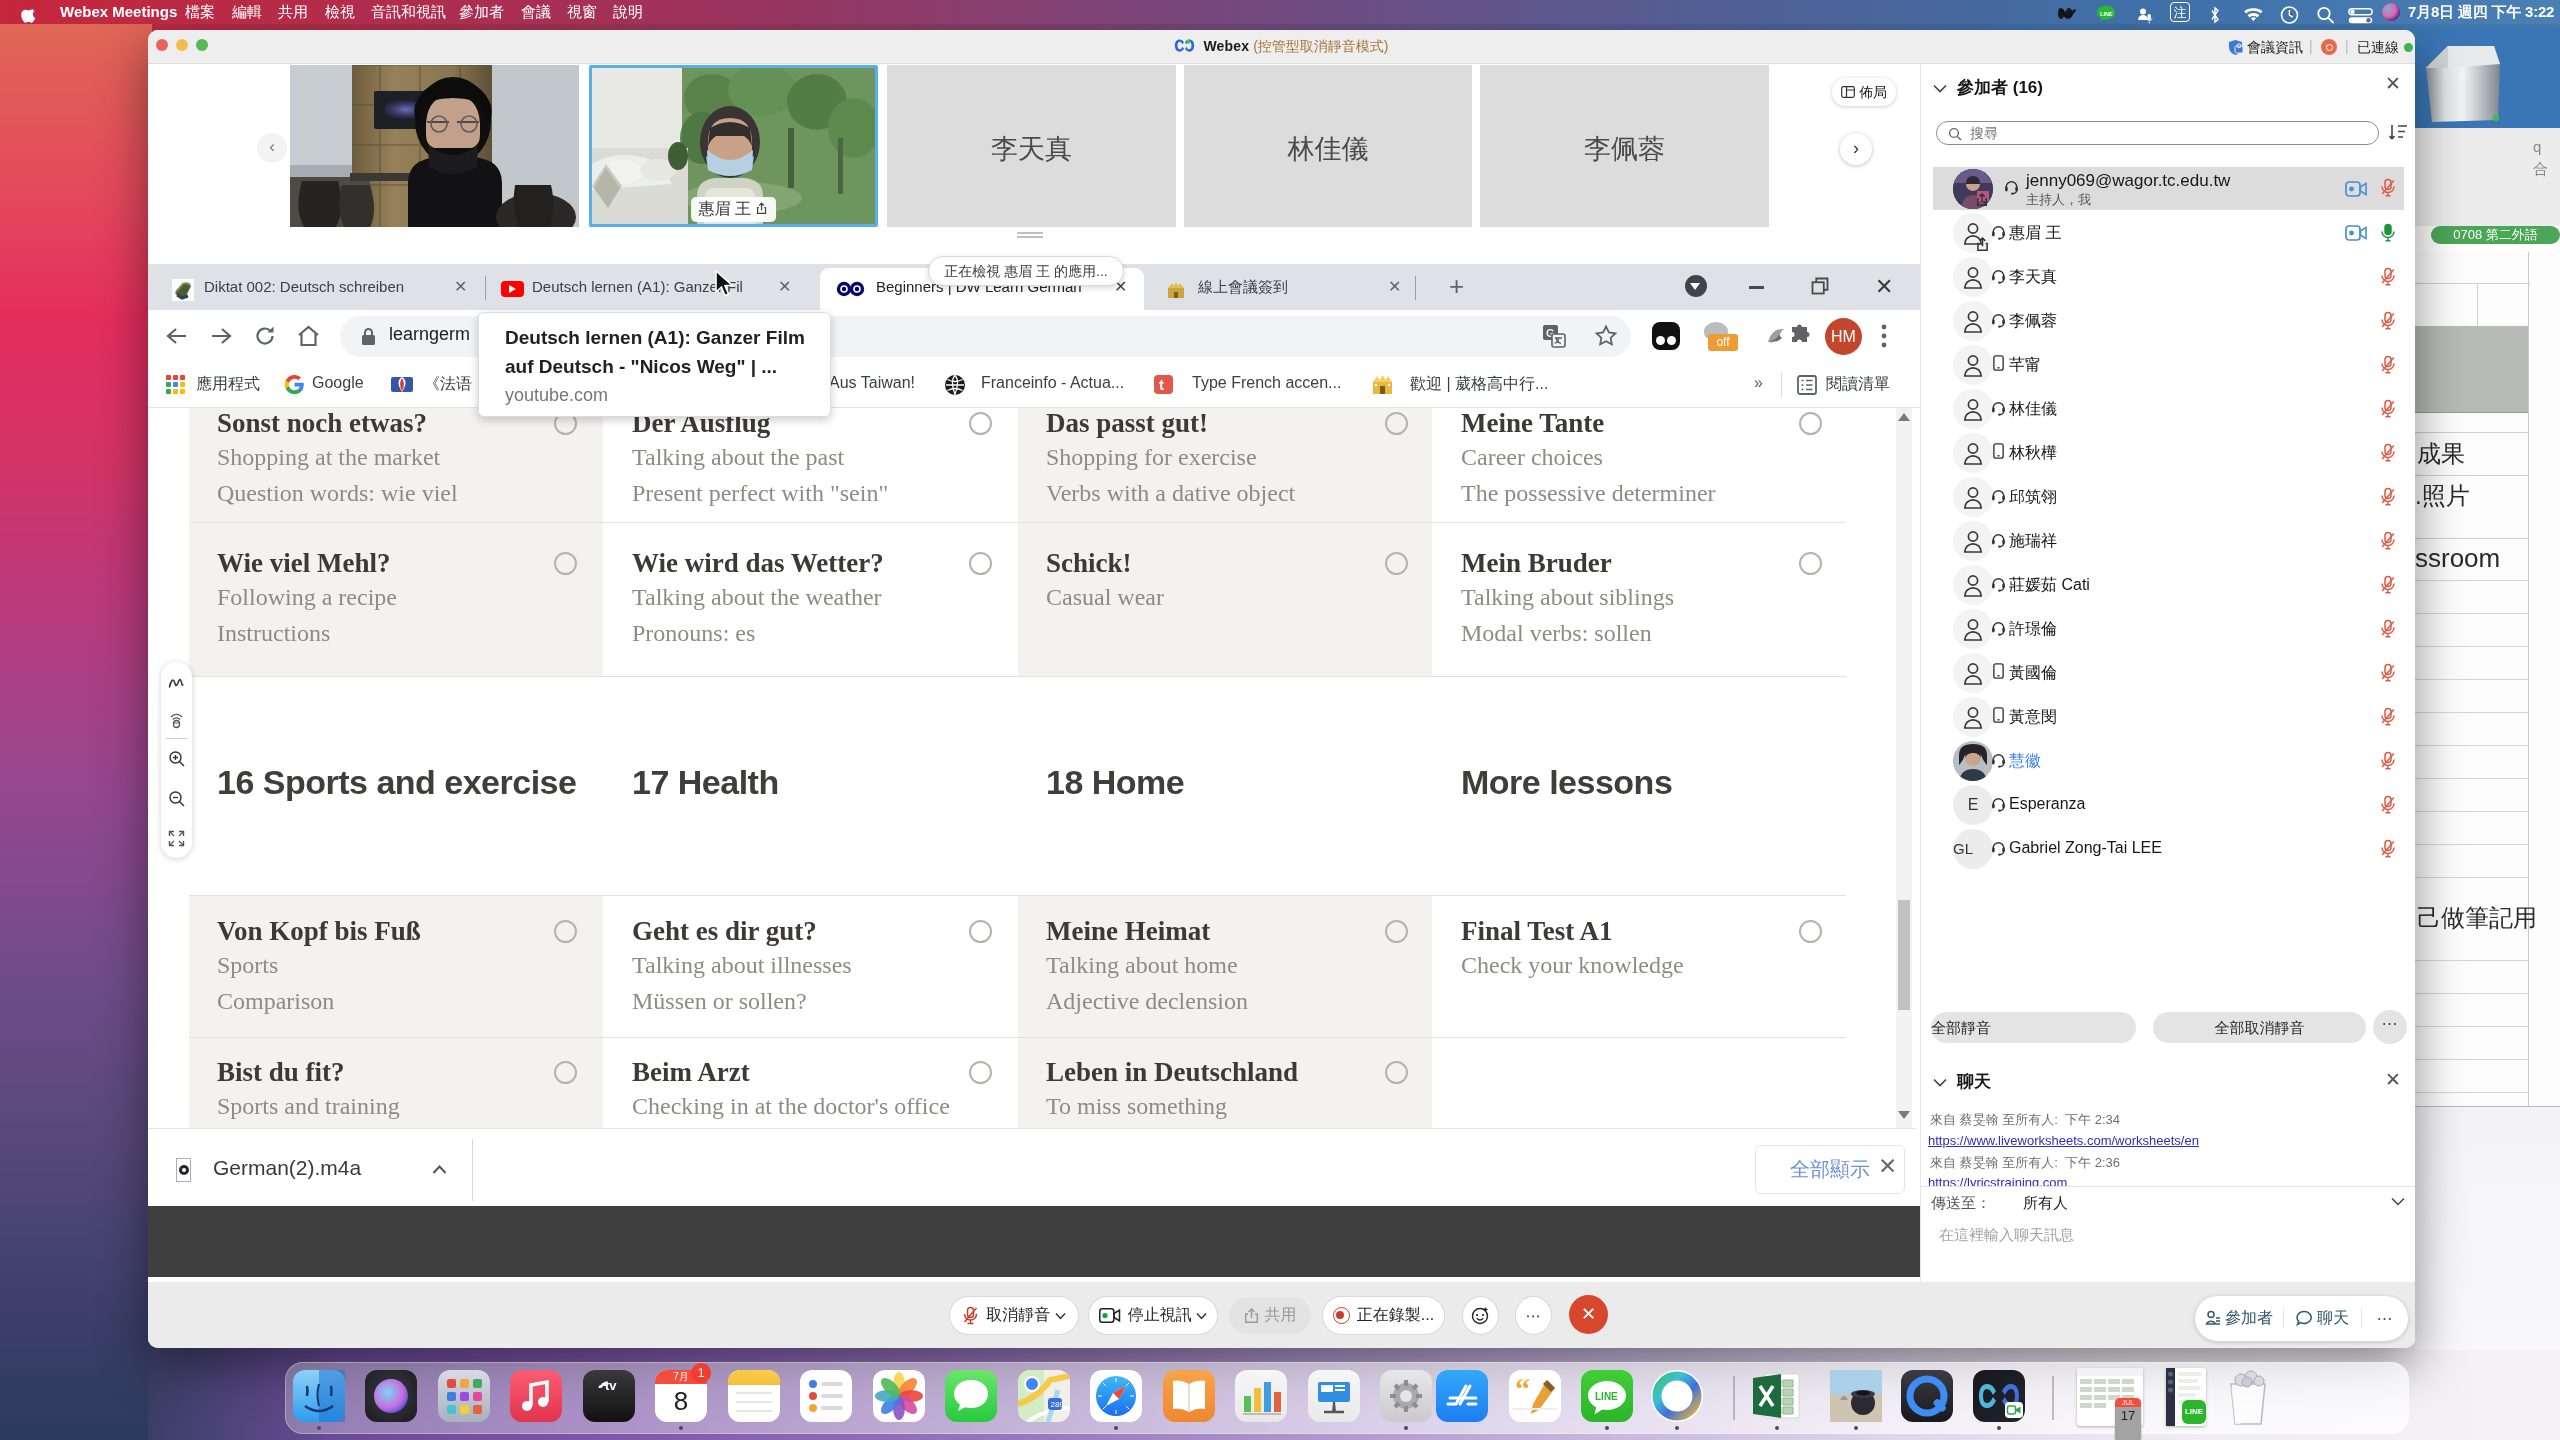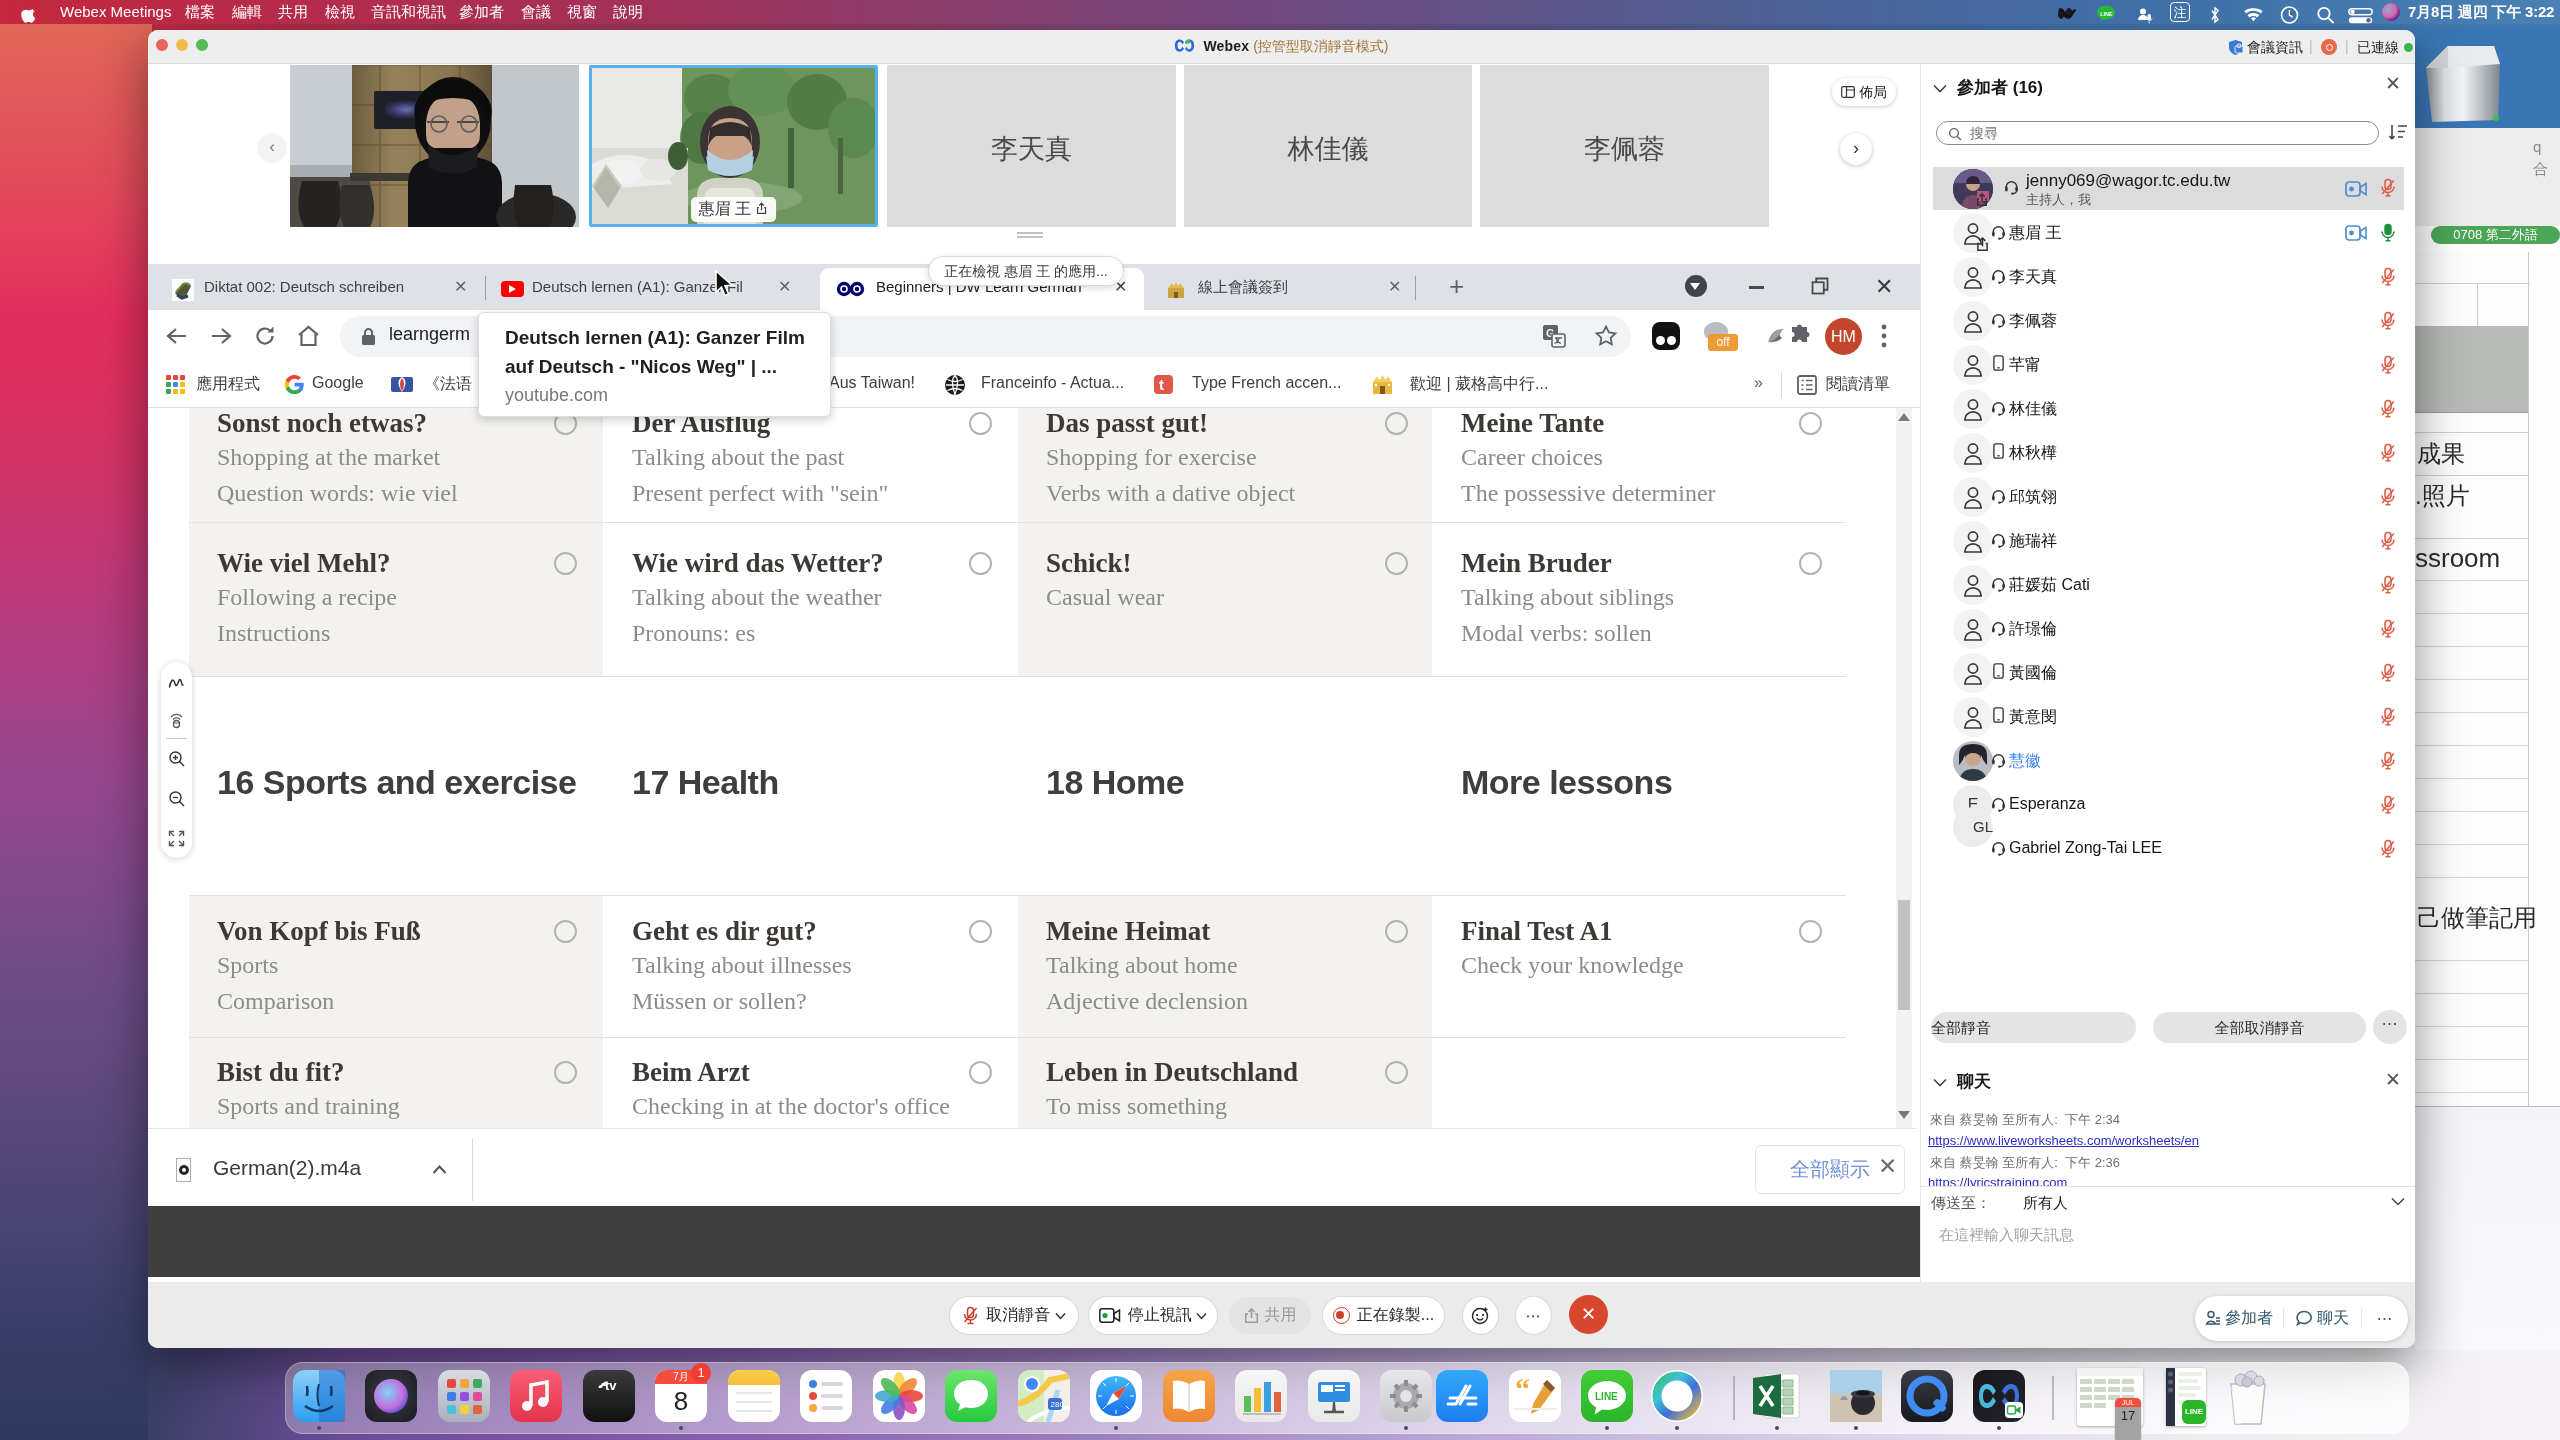--- a/index.html
+++ b/index.html
@@ -855,21 +855,21 @@
             <circle cx="9.5" cy="16.5" r="1.4" fill="#333"></circle>
           </svg>
       <div class="abs" style="left:88px;top:731px;font-size:16px;color:#171717;white-space:nowrap">Esperanza</div>
       <svg class="abs" style="left:458px;top:731px" width="18" height="20" viewBox="0 0 18 20">
             <g stroke="#e05a43" stroke-width="1.5" fill="none">
               <rect x="6" y="1.6" width="6" height="10" rx="3"></rect>
               <path d="M3 8.5 a6 6 0 0 0 12 0 M9 14.5 v3 M6.5 17.7 h5"></path>
               <path d="M3.2 16 L14.8 2.6"></path>
             </g>
           </svg>
-      <div class="abs" style="left:32px;top:743px;width:40px;height:40px;border-radius:50%;background:#ececec;text-align:right;line-height:40px;font-size:15px;color:#333">GL</div>
+      <div class="abs" style="left:32px;top:765px;width:40px;height:40px;border-radius:50%;background:#ececec;text-align:left;line-height:40px;font-size:15px;color:#333">GL</div>
       <svg class="abs" style="left:70px;top:776px" width="15" height="16" viewBox="0 0 17 18">
             <path d="M2.5 9 a6 6 0 0 1 12 0" fill="none" stroke="#333" stroke-width="1.6"></path>
             <rect x="1.2" y="8.5" width="3" height="5.5" rx="1.5" fill="#333"></rect>
             <rect x="12.8" y="8.5" width="3" height="5.5" rx="1.5" fill="#333"></rect>
             <path d="M14.5 13.5 a5 5 0 0 1-4.5 3" fill="none" stroke="#333" stroke-width="1.4"></path>
             <circle cx="9.5" cy="16.5" r="1.4" fill="#333"></circle>
           </svg>
       <div class="abs" style="left:88px;top:775px;font-size:16px;color:#171717;white-space:nowrap">Gabriel Zong-Tai LEE</div>
       <svg class="abs" style="left:458px;top:775px" width="18" height="20" viewBox="0 0 18 20">
             <g stroke="#e05a43" stroke-width="1.5" fill="none">
@@ -954,21 +954,21 @@
             </svg>聊天</div>
         <div style="flex:0.6;text-align:center;letter-spacing:1px">⋯</div>
       </div>
     </div>
   </div>
 
   <div class="abs" id="menubar">
     <svg class="mitem" style="left:21px;top:4px" width="16" height="16" viewBox="0 0 16 16">
         <path fill="#fff" d="M11.3 1.2c.1.9-.3 1.7-.8 2.4-.6.7-1.5 1.2-2.3 1.1-.1-.8.3-1.7.8-2.3.6-.7 1.6-1.2 2.3-1.2zM13.9 11.4c-.4 1-.6 1.4-1.2 2.3-.8 1.2-1.9 2.7-3.2 2.7-1.2 0-1.5-.8-3.1-.8-1.6 0-2 .8-3.1.8C2 16.4 1 15 .2 13.8c-2.2-3.4-2.5-7.4-1.1-9.5C.1 2.8 1.6 1.9 3 1.9c1.4 0 2.3.8 3.4.8 1.1 0 1.8-.8 3.4-.8 1.2 0 2.5.7 3.4 1.8-3 1.6-2.5 5.9.7 7.7z" transform="scale(0.9) translate(2,0)"></path>
       </svg>
-    <div class="mitem" style="left:60px;font-weight:normal">Webex Meetings</div>
+    <div class="mitem" style="left:60px;font-weight:bold">Webex Meetings</div>
     <div class="mitem" style="left:185px">檔案</div>
     <div class="mitem" style="left:232px">編輯</div>
     <div class="mitem" style="left:278px">共用</div>
     <div class="mitem" style="left:325px">檢視</div>
     <div class="mitem" style="left:371px">音訊和視訊</div>
     <div class="mitem" style="left:459px">參加者</div>
     <div class="mitem" style="left:521px">會議</div>
     <div class="mitem" style="left:567px">視窗</div>
     <div class="mitem" style="left:613px">說明</div>
 

